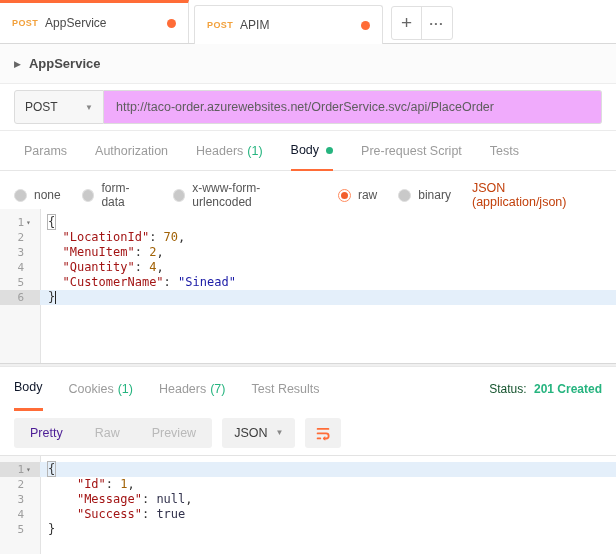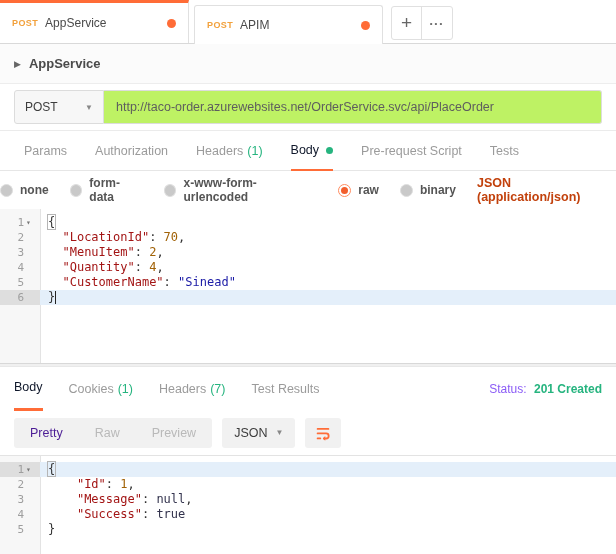--- a/index.html
+++ b/index.html
@@ -34,36 +34,36 @@
 
   
   .url-row { height: 47px; display: flex; align-items: center; padding: 0 14px;
     background: #fff; border-bottom: 1px solid #ebebeb; }
   .method-select { width: 90px; height: 34px; background: #f7f7f7;
     border: 1px solid #dcdcdc; border-radius: 3px 0 0 3px; display: flex;
     align-items: center; justify-content: space-between; padding: 0 10px;
     font-size: 12px; color: #3d3d3d; cursor: pointer; }
   .chev { font-size: 8px; color: #888; }
   .url-input { flex: 1; height: 34px; border: 1px solid #dcdcdc; border-left: none;
-    border-radius: 0 3px 3px 0; background: #bef264; font-size: 12.5px; color: #5e5e5e;
+    border-radius: 0 3px 3px 0; background: #f0abfc; font-size: 12.5px; color: #5e5e5e;
     padding: 0 12px; outline: none; font-family: "Liberation Sans", sans-serif; }
 
   
   .sub-tabs { height: 40px; display: flex; padding: 0 24px; border-bottom: 1px solid #e6e6e6;
     background: #fff; }
   .sub-tab { font-size: 12.5px; color: #9b9b9b; line-height: 38px; margin-right: 28px;
     cursor: pointer; display: flex; align-items: center; height: 40px; }
   .sub-tab.active { color: #0f172a; border-bottom: 2px solid #ff6c37; }
   .tab-count { color: #26b47f; margin-left: 4px; }
   .body-dot { width: 7px; height: 7px; border-radius: 50%; background: #26b47f;
     margin-left: 7px; }
 
   
-  .mode-row { height: 38px; display: flex; align-items: center; padding: 0 0;
-    background: #fff; font-size: 12px; color: #555; font-weight: bold; }
+  .mode-row { height: 38px; display: flex; align-items: flex-end; padding: 0 14px;
+    background: #fff; font-size: 12px; color: #555; }
   .mode-opt { display: flex; align-items: center; margin-right: 21px; cursor: pointer; }
   .radio { width: 13px; height: 13px; border-radius: 50%; margin-right: 7px;
     background: #c9c9c9; border: 1px solid #dedede; position: relative; }
   .radio.sel { background: #fff; border: 1px solid #ff8c5f; }
   .radio.sel::after { content: ""; position: absolute; inset: 2px; border-radius: 50%;
     background: #f25e2c; }
   .content-type { margin-left: auto; color: #c2410c; font-size: 12.5px; cursor: pointer; }
 
   
   .editor { position: relative; background: #fff; font-family: "DejaVu Sans Mono", monospace;
@@ -92,21 +92,21 @@
 
   .section-gap { height: 4px; background: #f0f0f0; border-top: 1px solid #d8d8d8;
     border-bottom: 1px solid #e8e8e8; }
 
   
   .resp-header { height: 44px; display: flex; align-items: center; padding: 0 14px;
     background: #fff; }
   .resp-header .sub-tab { line-height: 41px; height: 44px; margin-right: 26px; }
   .resp-header .sub-tab.active { border-bottom: 3px solid #ff6c37; font-weight: 400; }
   .status-wrap { margin-left: auto; font-size: 12px; }
-  .status-label { color: #8b5cf6; }
+  .status-label { color: #14532d; }
   .status-value { color: #26b47f; font-weight: 600; margin-left: 4px; }
 
   
   .resp-toolbar { height: 45px; display: flex; align-items: center; padding: 0 14px;
     background: #fff; border-bottom: 1px solid #e3e3e3; }
   .view-group { display: flex; background: #f1f1f1; border-radius: 3px; overflow: hidden; }
   .view-mode { padding: 0 16px; line-height: 30px; font-size: 12.5px; color: #b9b9b9;
     cursor: pointer; }
   .view-mode.active { color: #4c1d95; }
   .lang-select { display: flex; align-items: center; background: #f1f1f1; border-radius: 3px;

